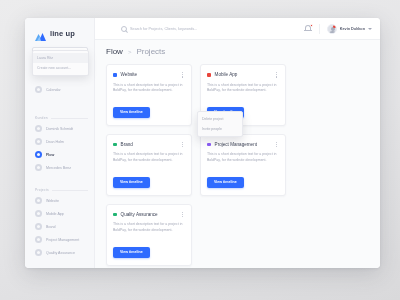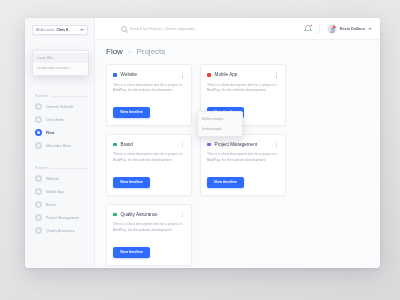--- a/index.html
+++ b/index.html
@@ -193,20 +193,30 @@
   }
   .ctx-item { font-size: 3.5px; color: #a4a8b6; padding: 3px 4px; white-space: nowrap; }
 </style>
 </head>
 <body>
 
 <div id="app-window">
 
   <aside id="sidebar">
 
+    <div class="logo-row">
+      <span class="logo-mark">
+        <svg viewBox="0 0 26 22" width="13" height="11">
+          <path d="M2 20 L9 6 L13 13 L10 20 Z" fill="#5aa8f5"></path>
+          <path d="M10 20 L17 4 L24 20 Z" fill="#2f6bff"></path>
+          <path d="M6 20 L11 11 L14 20 Z" fill="#8fc6fb"></path>
+        </svg>
+      </span>
+      <span class="logo-text">line up</span>
+    </div>
 
     <div class="acct-switch">
       <span class="acct-label">All Accounts</span>
       <span class="acct-name">Chris K.</span>
       <span class="caret"></span>
     </div>
 
     <div id="acct-dropdown">
       <div class="dd-item hl">Laura Ritz</div>
       <div class="dd-item">Create new account...</div>

